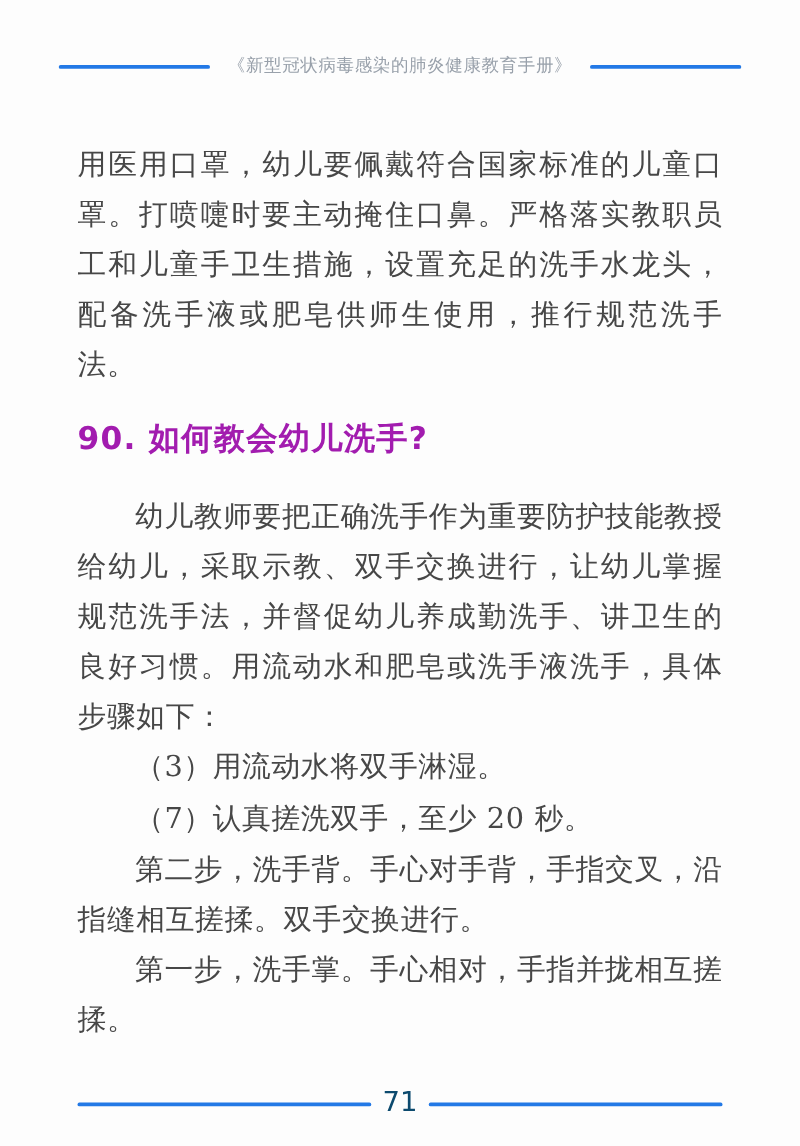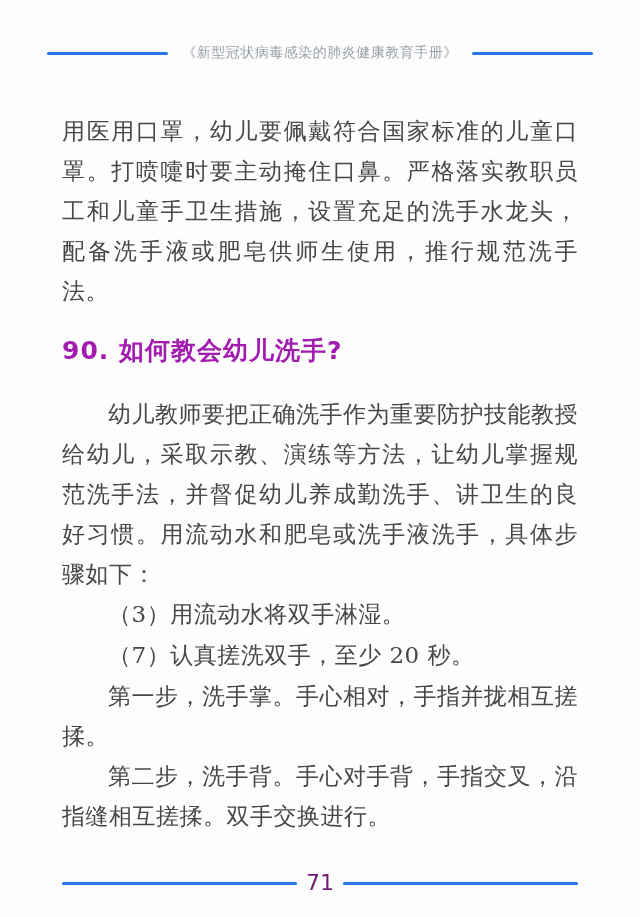--- a/index.html
+++ b/index.html
@@ -71,43 +71,43 @@
   }
   .f-rule {
     flex: 1;
     height: 3px;
     background: #2379E6;
     border-radius: 2px;
   }
   .page-number {
     font-family: "DejaVu Sans", "Liberation Sans", sans-serif;
     font-size: 22px;
-    color: #701a75;
+    color: #0c4a6e;
     line-height: 1;
   }
 </style>
 </head>
 <body>
 
 <div class="page">
 
   <div class="header">
     <span class="h-rule"></span>
     <span class="h-title">《新型冠状病毒感染的肺炎健康教育手册》</span>
     <span class="h-rule"></span>
   </div>
 
   <div class="content">
     <p class="body-p no-indent">用医用口罩，幼儿要佩戴符合国家标准的儿童口罩。打喷嚏时要主动掩住口鼻。严格落实教职员工和儿童手卫生措施，设置充足的洗手水龙头，配备洗手液或肥皂供师生使用，推行规范洗手法。</p>
     <h2 class="section-heading">90. 如何教会幼儿洗手?</h2>
-    <p class="body-p">幼儿教师要把正确洗手作为重要防护技能教授给幼儿，采取示教、演练等方法，让幼儿掌握规范洗手法，并督促幼儿养成勤洗手、讲卫生的良好习惯。用流动水和肥皂或洗手液洗手，具体步骤如下：</p>
+    <p class="body-p">幼儿教师要把正确洗手作为重要防护技能教授给幼儿，采取示教、双手交换进行，让幼儿掌握规范洗手法，并督促幼儿养成勤洗手、讲卫生的良好习惯。用流动水和肥皂或洗手液洗手，具体步骤如下：</p>
     <p class="body-p step">（3）用流动水将双手淋湿。</p>
     <p class="body-p step">（7）认真搓洗双手，至少 20 秒。</p>
+    <p class="body-p">第二步，洗手背。手心对手背，手指交叉，沿指缝相互搓揉。双手交换进行。</p>
     <p class="body-p">第一步，洗手掌。手心相对，手指并拢相互搓揉。</p>
-    <p class="body-p">第二步，洗手背。手心对手背，手指交叉，沿指缝相互搓揉。双手交换进行。</p>
 
   </div>
 
   <div class="footer">
     <span class="f-rule"></span>
     <span class="page-number">71</span>
     <span class="f-rule"></span>
   </div>
 
 </div>

